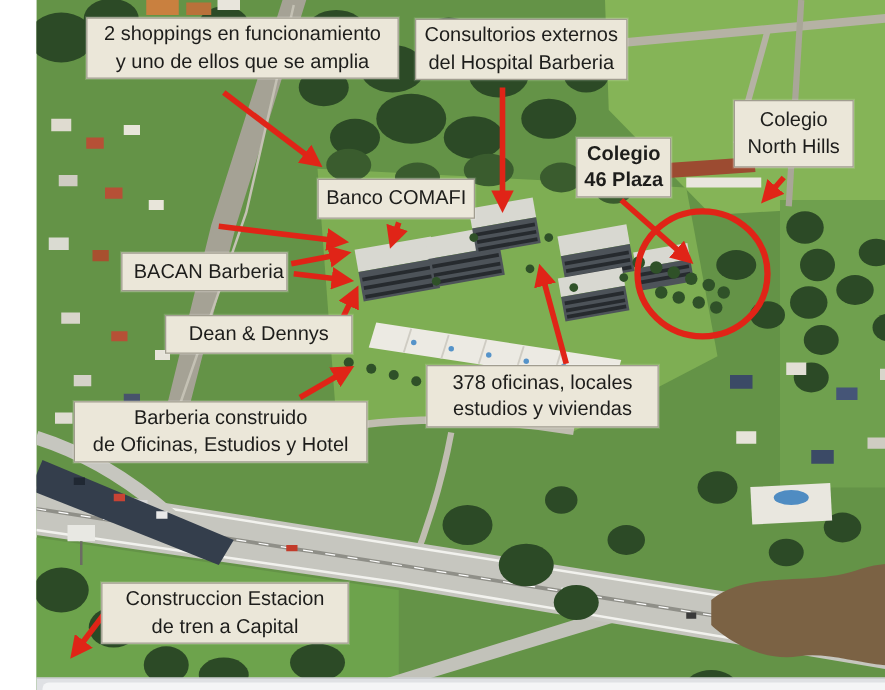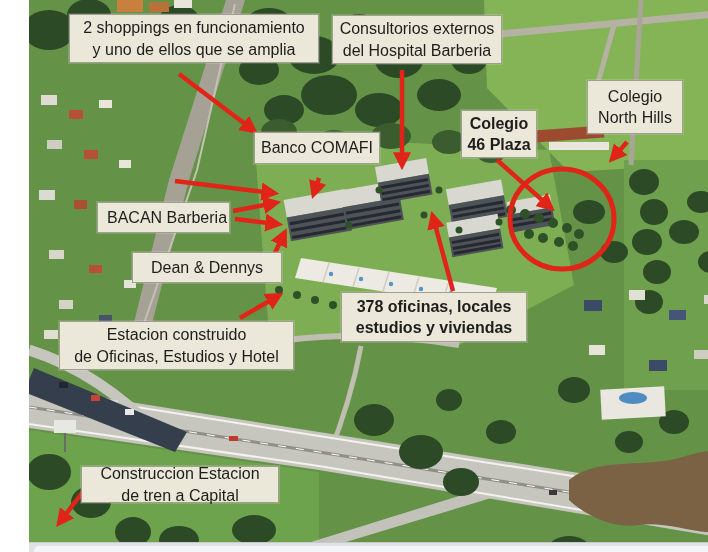--- a/index.html
+++ b/index.html
@@ -16,26 +16,26 @@
     color:#1d1d1b;font-size:16px;line-height:1.32;
     display:flex;flex-direction:column;align-items:center;justify-content:center;
     text-align:center;white-space:nowrap;padding:1px 3px;
     box-shadow:0 0 0 1px rgba(255,255,255,0.15);
   }
   .lbl-shoppings{left:40px;top:14px;width:250px;height:49px;}
   .lbl-consultorios{left:303px;top:15px;width:170px;height:49px;}
   .lbl-colegio{left:558px;top:80px;width:96px;height:54px;}
   .lbl-garage{left:432px;top:110px;width:76px;height:48px;font-weight:bold;}
   .lbl-heladeria{left:60px;top:146px;width:136px;height:32px;}
-  .lbl-banco{left:225px;top:132px;width:126px;height:32px;}
+  .lbl-banco{left:225px;top:143px;width:126px;height:32px;}
   .lbl-bacan{left:68px;top:202px;width:133px;height:31px;padding-left:10px;}
   .lbl-dean{left:103px;top:252px;width:150px;height:31px;}
-  .lbl-oficinas{left:312px;top:292px;width:186px;height:50px;font-weight:bold;}
+  .lbl-oficinas{left:312px;top:292px;width:186px;height:50px;}
   .lbl-complejo{left:30px;top:321px;width:235px;height:49px;}
-  .lbl-estacion{left:52px;top:466px;width:198px;height:37px;text-align:center;}
+  .lbl-estacion{left:52px;top:466px;width:198px;height:49px;text-align:center;}
   .bottom-bar{
     position:absolute;left:0;bottom:0;width:708px;height:10px;z-index:20;
     background:#dfe1e4;border-top:1px solid #c7c9cc;box-sizing:border-box;
   }
   .bottom-bar .thumb{
     position:absolute;left:5px;right:5px;top:3px;height:7px;
     background:#f4f5f6;border-radius:5px 5px 0 0;
   }
 </style>
 </head>
@@ -317,21 +317,21 @@
     <span>BACAN Barberia</span>
   </div>
   <div class="lbl lbl-dean">
     <span>Dean &amp; Dennys</span>
   </div>
   <div class="lbl lbl-oficinas">
     <span>378 oficinas, locales</span>
     <span>estudios y viviendas</span>
   </div>
   <div class="lbl lbl-complejo">
-    <span>Estacion construido</span>
+    <span>Barberia construido</span>
     <span>de Oficinas, Estudios y Hotel</span>
   </div>
   <div class="lbl lbl-estacion">
     <span>Construccion Estacion</span>
     <span>de tren a Capital</span>
   </div>
 
   <div class="bottom-bar">
     <div class="thumb"></div>
   </div>

